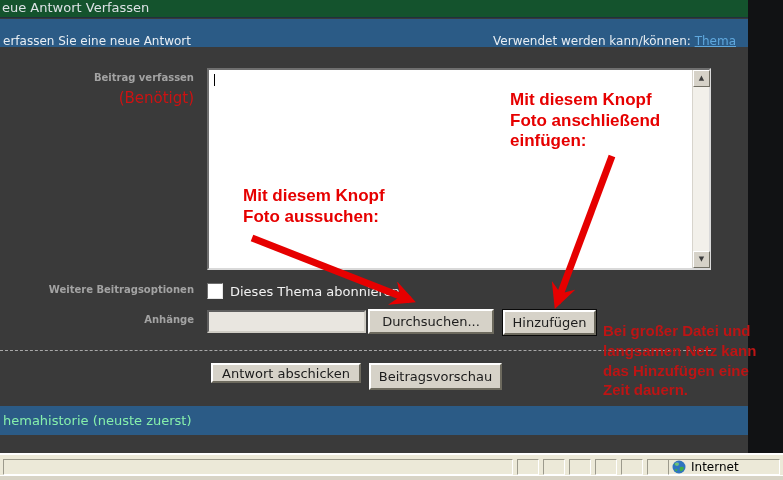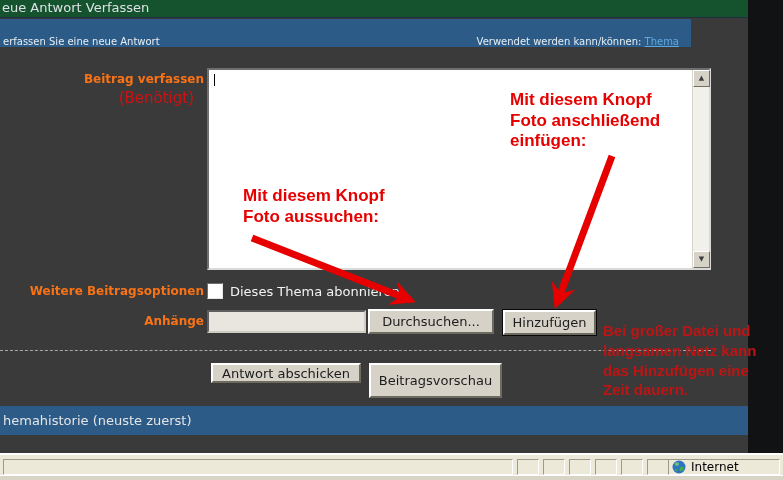--- a/index.html
+++ b/index.html
@@ -11,33 +11,33 @@
   }
   
   .right-strip { position:absolute; left:748px; top:0; width:35px; height:453px; background:#111214; }
   
   .topbar {
     position:absolute; left:0; top:0; width:748px; height:18px;
     background:#14532d; border-bottom:1px solid #20303e; overflow:hidden;
   }
   .topbar span { position:relative; top:-3px; left:2px; font-size:13px; color:#dde2e6; }
   .header-bar {
-    position:absolute; left:0; top:19px; width:691px; height:28px;
-    background:#2b5b86; color:#e8eef3; font-size:10px;
+    position:absolute; left:0; top:19px; width:748px; height:28px;
+    background:#2b5b86; color:#e8eef3; font-size:12px;
     display:flex; align-items:center; justify-content:space-between;
     padding:16px 12px 0 3px;
   }
   .header-bar a { color:#5fa8dd; text-decoration:underline; cursor:pointer; }
   .footer-bar {
     position:absolute; left:0; top:406px; width:748px; height:29px;
-    background:#2b5b86; color:#e5e5e5; font-size:13px;
+    background:#2b5b86; color:#86efac; font-size:13px;
     display:flex; align-items:center; padding-left:3px;
   }
   
-  .lbl { position:absolute; left:28px; width:176px; text-align:right; color:#f97316; font-weight:bold; font-size:12px; }
+  .lbl { position:absolute; left:18px; width:176px; text-align:right; color:#a3a3a3; font-weight:bold; font-size:10px; }
   .sub-lbl { position:absolute; left:18px; width:176px; text-align:right; color:#cc1212; font-size:15px; }
   
   .post-box {
     position:absolute; left:207px; top:68px; width:504px; height:202px;
     background:#ffffff; border:2px solid; border-color:#6f6f6f #d9d9d9 #d9d9d9 #6f6f6f;
   }
   .caret { position:absolute; left:5px; top:4px; width:1px; height:12px; background:#000; }
   .scrollbar { position:absolute; right:0; top:0; width:17px; height:100%; background:#f2f0ea; border-left:1px solid #d7d4cc; }
   .sb-btn {
     position:absolute; left:0; width:17px; height:17px; background:#d6d2c8;
@@ -59,21 +59,21 @@
   }
   .btn {
     position:absolute; background:#d6d2c8; color:#1c1c1c; font-size:13px;
     font-family:"DejaVu Sans","Liberation Sans",sans-serif;
     border:2px solid; border-color:#ffffff #6d6a5e #6d6a5e #ffffff;
     cursor:pointer; text-align:center;
   }
   .btn-browse { left:368px; top:309px; width:126px; height:25px; }
   .btn-add   { left:503px; top:310px; width:93px;  height:25px; box-shadow:0 0 0 1px #0a0a0a; }
   .btn-submit{ left:211px; top:363px; width:150px; height:20px; }
-  .btn-preview{ left:369px; top:363px; width:133px; height:35px; }
+  .btn-preview{ left:369px; top:363px; width:133px; height:27px; }
   .dashed-sep { position:absolute; left:0; top:350px; width:711px; border-top:1px dashed #a8a8a8; }
   
   .annot {
     position:absolute; font-family:"Liberation Sans",sans-serif; font-weight:bold;
     white-space:pre-line; line-height:1.22; z-index:30;
   }
   .annot-insert { left:510px; top:90px;  font-size:17px; }
   .annot-pick   { left:243px; top:186px; font-size:17px; }
   .annot-note   { left:603px; top:321px; font-size:15px; width:168px; line-height:1.32; }
   

